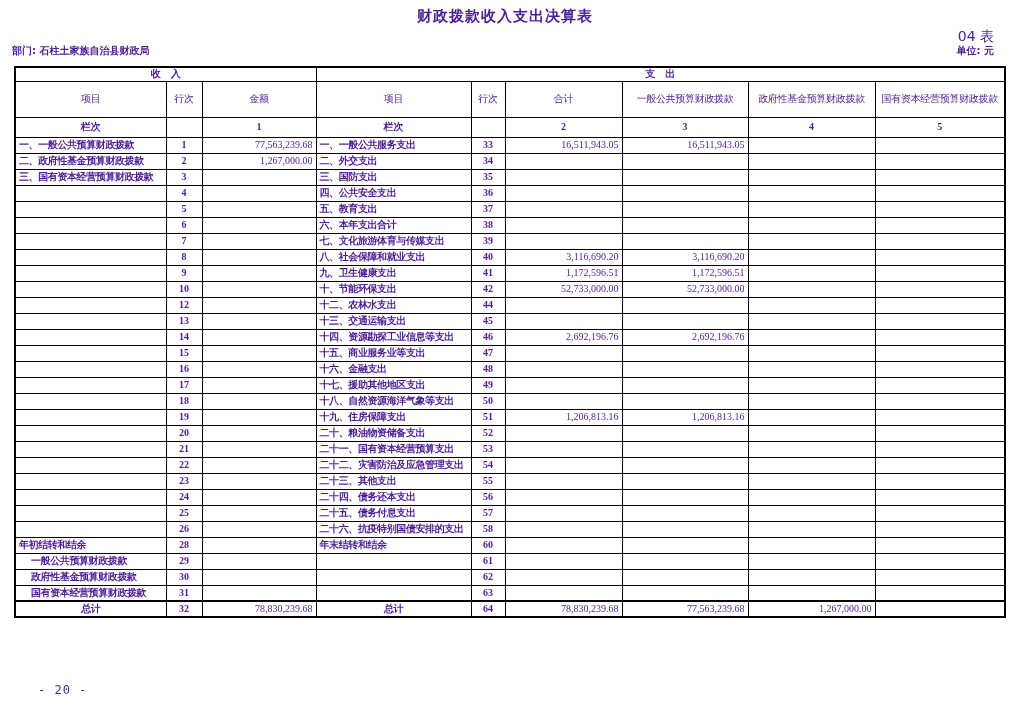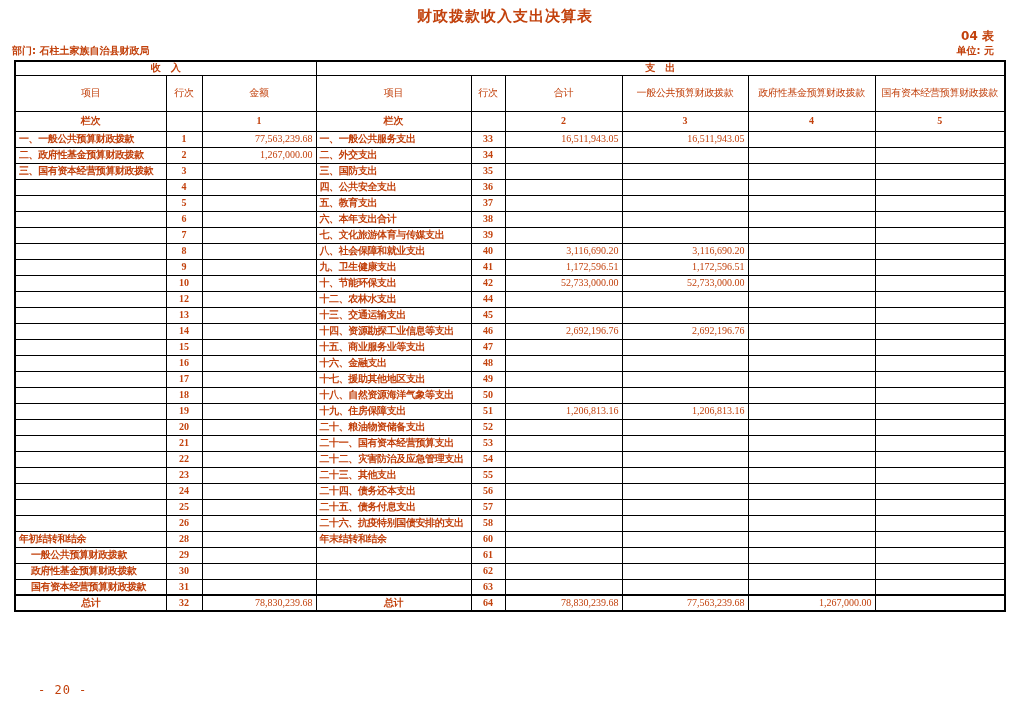--- a/index.html
+++ b/index.html
@@ -2,49 +2,49 @@
 <html><head>
 <meta charset="utf-8">
 <style>
   * { margin: 0; padding: 0; box-sizing: border-box; }
   body { background: #ffffff; font-family: "DejaVu Sans", "Liberation Sans", sans-serif; }
   .page {
     position: relative;
     width: 1010px;
     height: 704px;
     background: #ffffff;
-    color: #c2410c;
+    color: #4c1d95;
     overflow: hidden;
   }
   .doc-title {
     position: absolute;
     top: 7px; left: 0; width: 100%;
     text-align: center;
     font-size: 15px;
     font-weight: bold;
     letter-spacing: 1px;
   }
   .table-no {
     position: absolute;
     top: 28px; right: 16px;
-    font-size: 12px; font-weight: bold;
+    font-size: 14px; font-weight: normal;
   }
   .dept {
     position: absolute;
     top: 44px; left: 12px;
     font-size: 10px; font-weight: bold;
   }
   .unit {
     position: absolute;
     top: 44px; right: 16px;
     font-size: 10px; font-weight: bold;
   }
   table.fin {
     position: absolute;
-    top: 60px; left: 14px;
+    top: 66px; left: 14px;
     width: 990px;
     border-collapse: collapse;
     table-layout: fixed;
     border: 2px solid #000;
   }
   table.fin td {
     border: 1px solid #000;
     white-space: nowrap;
     overflow: hidden;
     vertical-align: middle;

